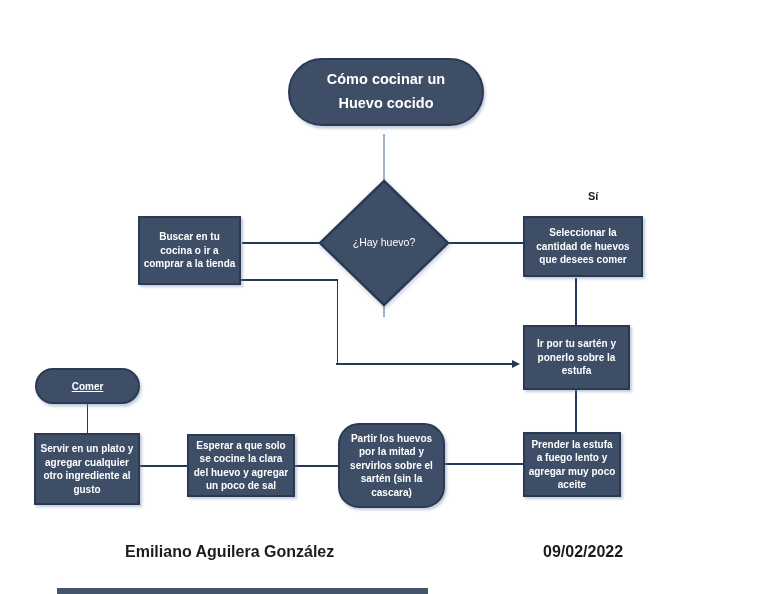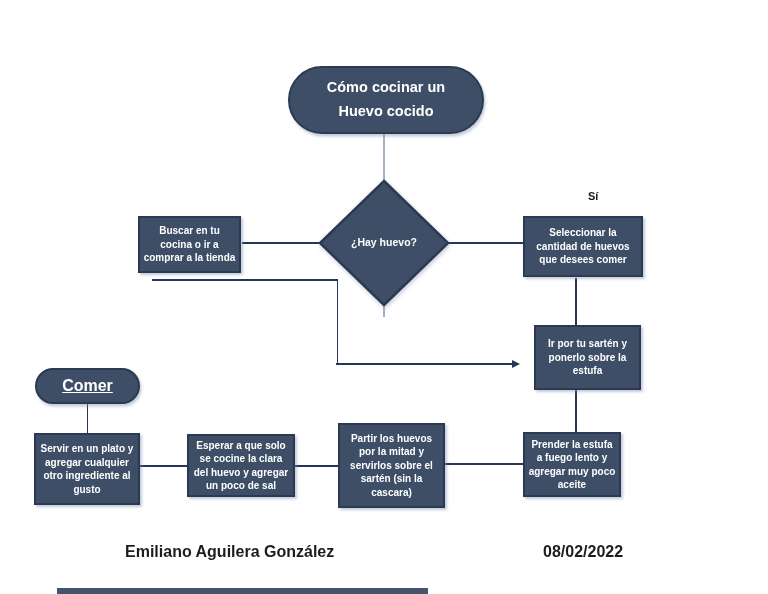--- a/index.html
+++ b/index.html
@@ -52,42 +52,42 @@
     position:absolute;
     color:var(--label-color);
     font-size:11px;
     font-weight:bold;
   }
   .diamond-wrap{position:absolute;left:318px;top:179px;width:132px;height:128px;}
   .diamond-wrap svg{position:absolute;left:0;top:0;filter:drop-shadow(1.5px 2px 2px rgba(120,140,170,0.45));}
   .diamond-text{
     position:absolute;left:31px;top:0;width:70px;height:128px;
     display:flex;align-items:center;justify-content:center;
-    color:#ffffff;font-weight:bold;font-size:10.5px;line-height:1.5;text-align:center;
+    color:#ffffff;font-weight:normal;font-size:10.5px;line-height:1.5;text-align:center;
   }
   .footer-text{
     position:absolute;
     color:#1c1c1c;
     font-size:16px;
     font-weight:600;
   }
   .bottom-bar{
     position:absolute;left:57px;top:588px;width:371px;height:6px;
     background:var(--bar-color);
   }
   
-  #node-start{left:288px;top:66px;width:196px;height:68px;border-radius:34px;font-size:14.5px;line-height:1.65;padding:0 26px;}
-  #node-buscar{left:138px;top:216px;width:103px;height:57px;justify-content:flex-end;}
+  #node-start{left:288px;top:58px;width:196px;height:68px;border-radius:34px;font-size:14.5px;line-height:1.65;padding:0 26px;}
+  #node-buscar{left:138px;top:216px;width:103px;height:69px;justify-content:flex-end;}
   #node-seleccionar{left:523px;top:216px;width:120px;height:61px;}
-  #node-sarten{left:534px;top:325px;width:107px;height:65px;}
+  #node-sarten{left:523px;top:325px;width:107px;height:65px;}
   #node-prender{left:523px;top:432px;width:98px;height:65px;}
-  #node-partir{left:338px;top:423px;width:107px;height:85px;}
+  #node-partir{left:338px;top:423px;width:107px;height:85px;border-radius:21px;}
   #node-esperar{left:187px;top:434px;width:108px;height:63px;}
   #node-servir{left:34px;top:433px;width:106px;height:72px;}
-  #node-comer{left:35px;top:368px;width:105px;height:36px;border-radius:18px;font-size:16px;text-decoration:underline;}
+  #node-comer{left:35px;top:368px;width:105px;height:36px;border-radius:18px;font-size:10px;text-decoration:underline;}
 </style>
 </head>
 <body>
 
 <div class="canvas">
 
   <div class="line-light vline" style="left:383px;top:134px;height:46px;"></div>
   <div class="line-light vline" style="left:383px;top:306px;height:11px;"></div>
 
   <div class="line hline" style="left:242px;top:242px;width:78px;"></div>
@@ -140,17 +140,17 @@
   </div>
   <div class="box" id="node-servir">
     <span>Servir en un plato y agregar cualquier otro ingrediente al gusto</span>
   </div>
 
   <div class="stadium" id="node-comer">
     <span>Comer</span>
   </div>
 
   <div class="footer-text" style="left:125px;top:543px;">Emiliano Aguilera González</div>
-  <div class="footer-text" style="left:543px;top:543px;">08/02/2022</div>
+  <div class="footer-text" style="left:543px;top:543px;">09/02/2022</div>
 
   <div class="bottom-bar"></div>
 
 </div>
 
 </body></html>

